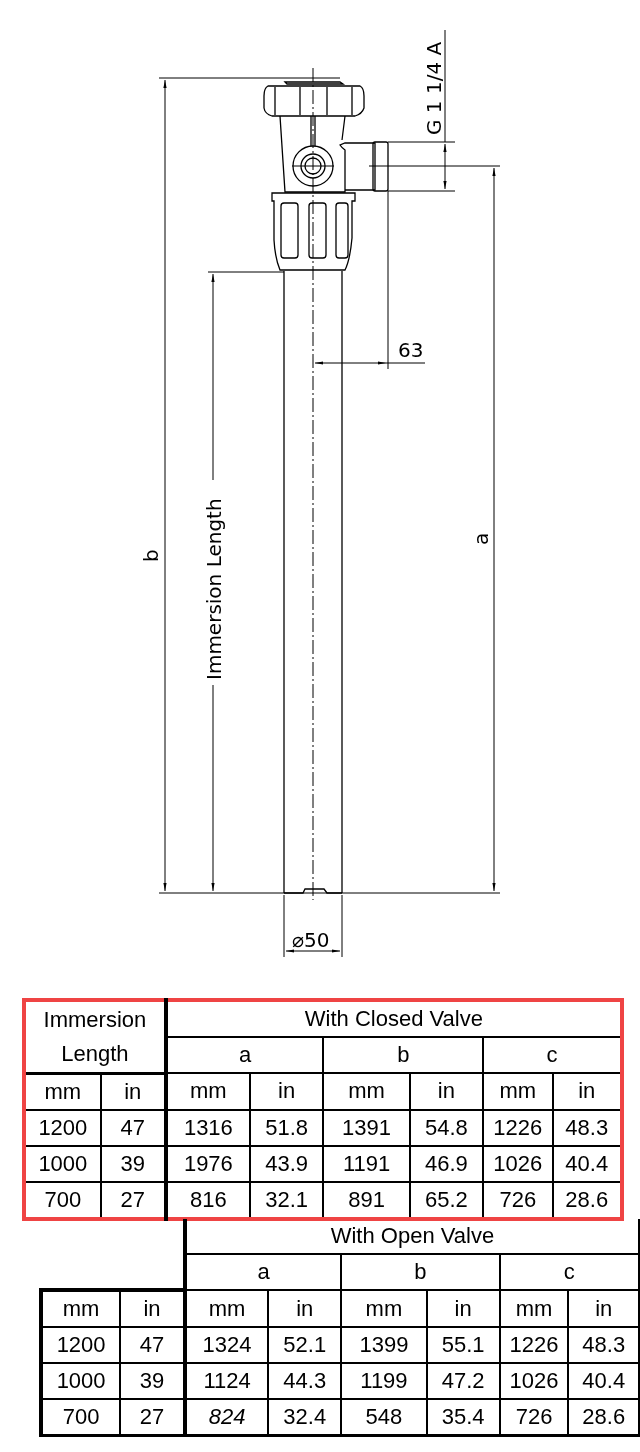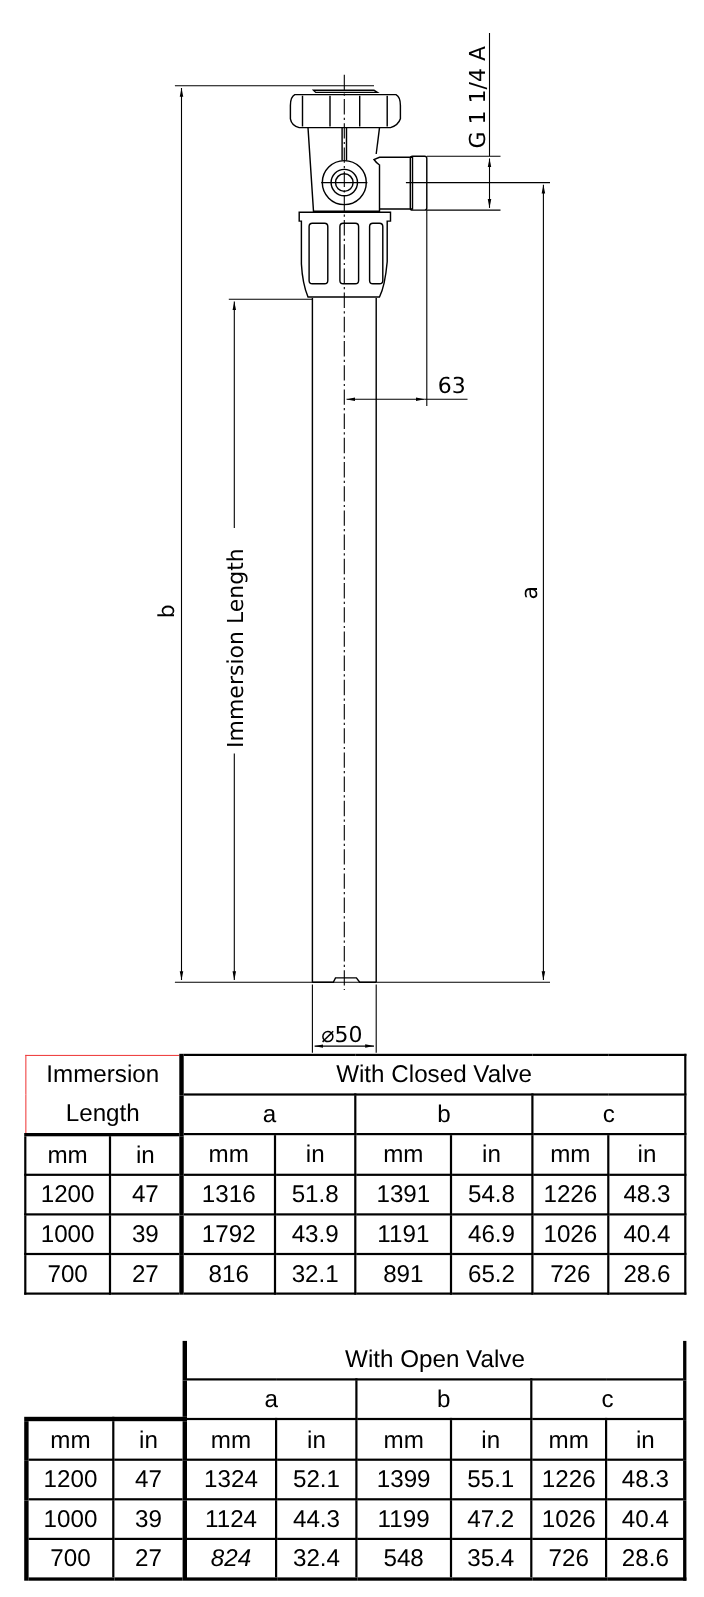--- a/index.html
+++ b/index.html
@@ -1,22 +1,22 @@
 <!DOCTYPE html>
 <html><head>
 <meta charset="utf-8">
 <style>
   html, body { margin: 0; padding: 0; background: #ffffff; }
   body { width: 640px; height: 1452px; position: relative; overflow: hidden; font-family: "Liberation Sans", "DejaVu Sans", sans-serif; color: #000; }
   #drawing { position: absolute; left: 0; top: 0; width: 640px; height: 970px; }
   #drawing text { font-family: "DejaVu Sans", sans-serif; fill: #000; }
   .tbl { position: absolute; border-collapse: collapse; table-layout: fixed; }
   .tbl td { border: 2px solid #000; text-align: center; font-size: 22px; height: 34px; padding: 0; line-height: 34px; font-family: "Liberation Sans", sans-serif; }
-  #closed-table { left: 22px; top: 958px; width: 602px; border: 1px solid #ef4444; }
-  #open-table { left: 22px; top: 1219px; width: 602px; }
+  #closed-table { left: 22px; top: 998px; width: 602px; border: 4px solid #ef4444; }
+  #open-table { left: 39px; top: 1219px; width: 602px; }
   .noborder { border: none !important; }
   .thick-left { border-left: 4px solid #000 !important; }
 </style>
 </head>
 <body>
 
 <svg id="drawing" viewBox="0 0 640 970" xmlns="http://www.w3.org/2000/svg">
   <defs>
     <marker id="arr" viewBox="0 0 10 10" refX="10" refY="5" markerWidth="8" markerHeight="8" orient="auto-start-reverse">
       <path d="M0,3 L10,5 L0,7 z" fill="#000"></path>
@@ -130,21 +130,21 @@
     <td class="thick-left">1316</td>
     <td>51.8</td>
     <td>1391</td>
     <td>54.8</td>
     <td>1226</td>
     <td>48.3</td>
   </tr>
   <tr>
     <td>1000</td>
     <td>39</td>
-    <td class="thick-left">1792</td>
+    <td class="thick-left">1976</td>
     <td>43.9</td>
     <td>1191</td>
     <td>46.9</td>
     <td>1026</td>
     <td>40.4</td>
   </tr>
   <tr>
     <td>700</td>
     <td>27</td>
     <td class="thick-left">816</td>

